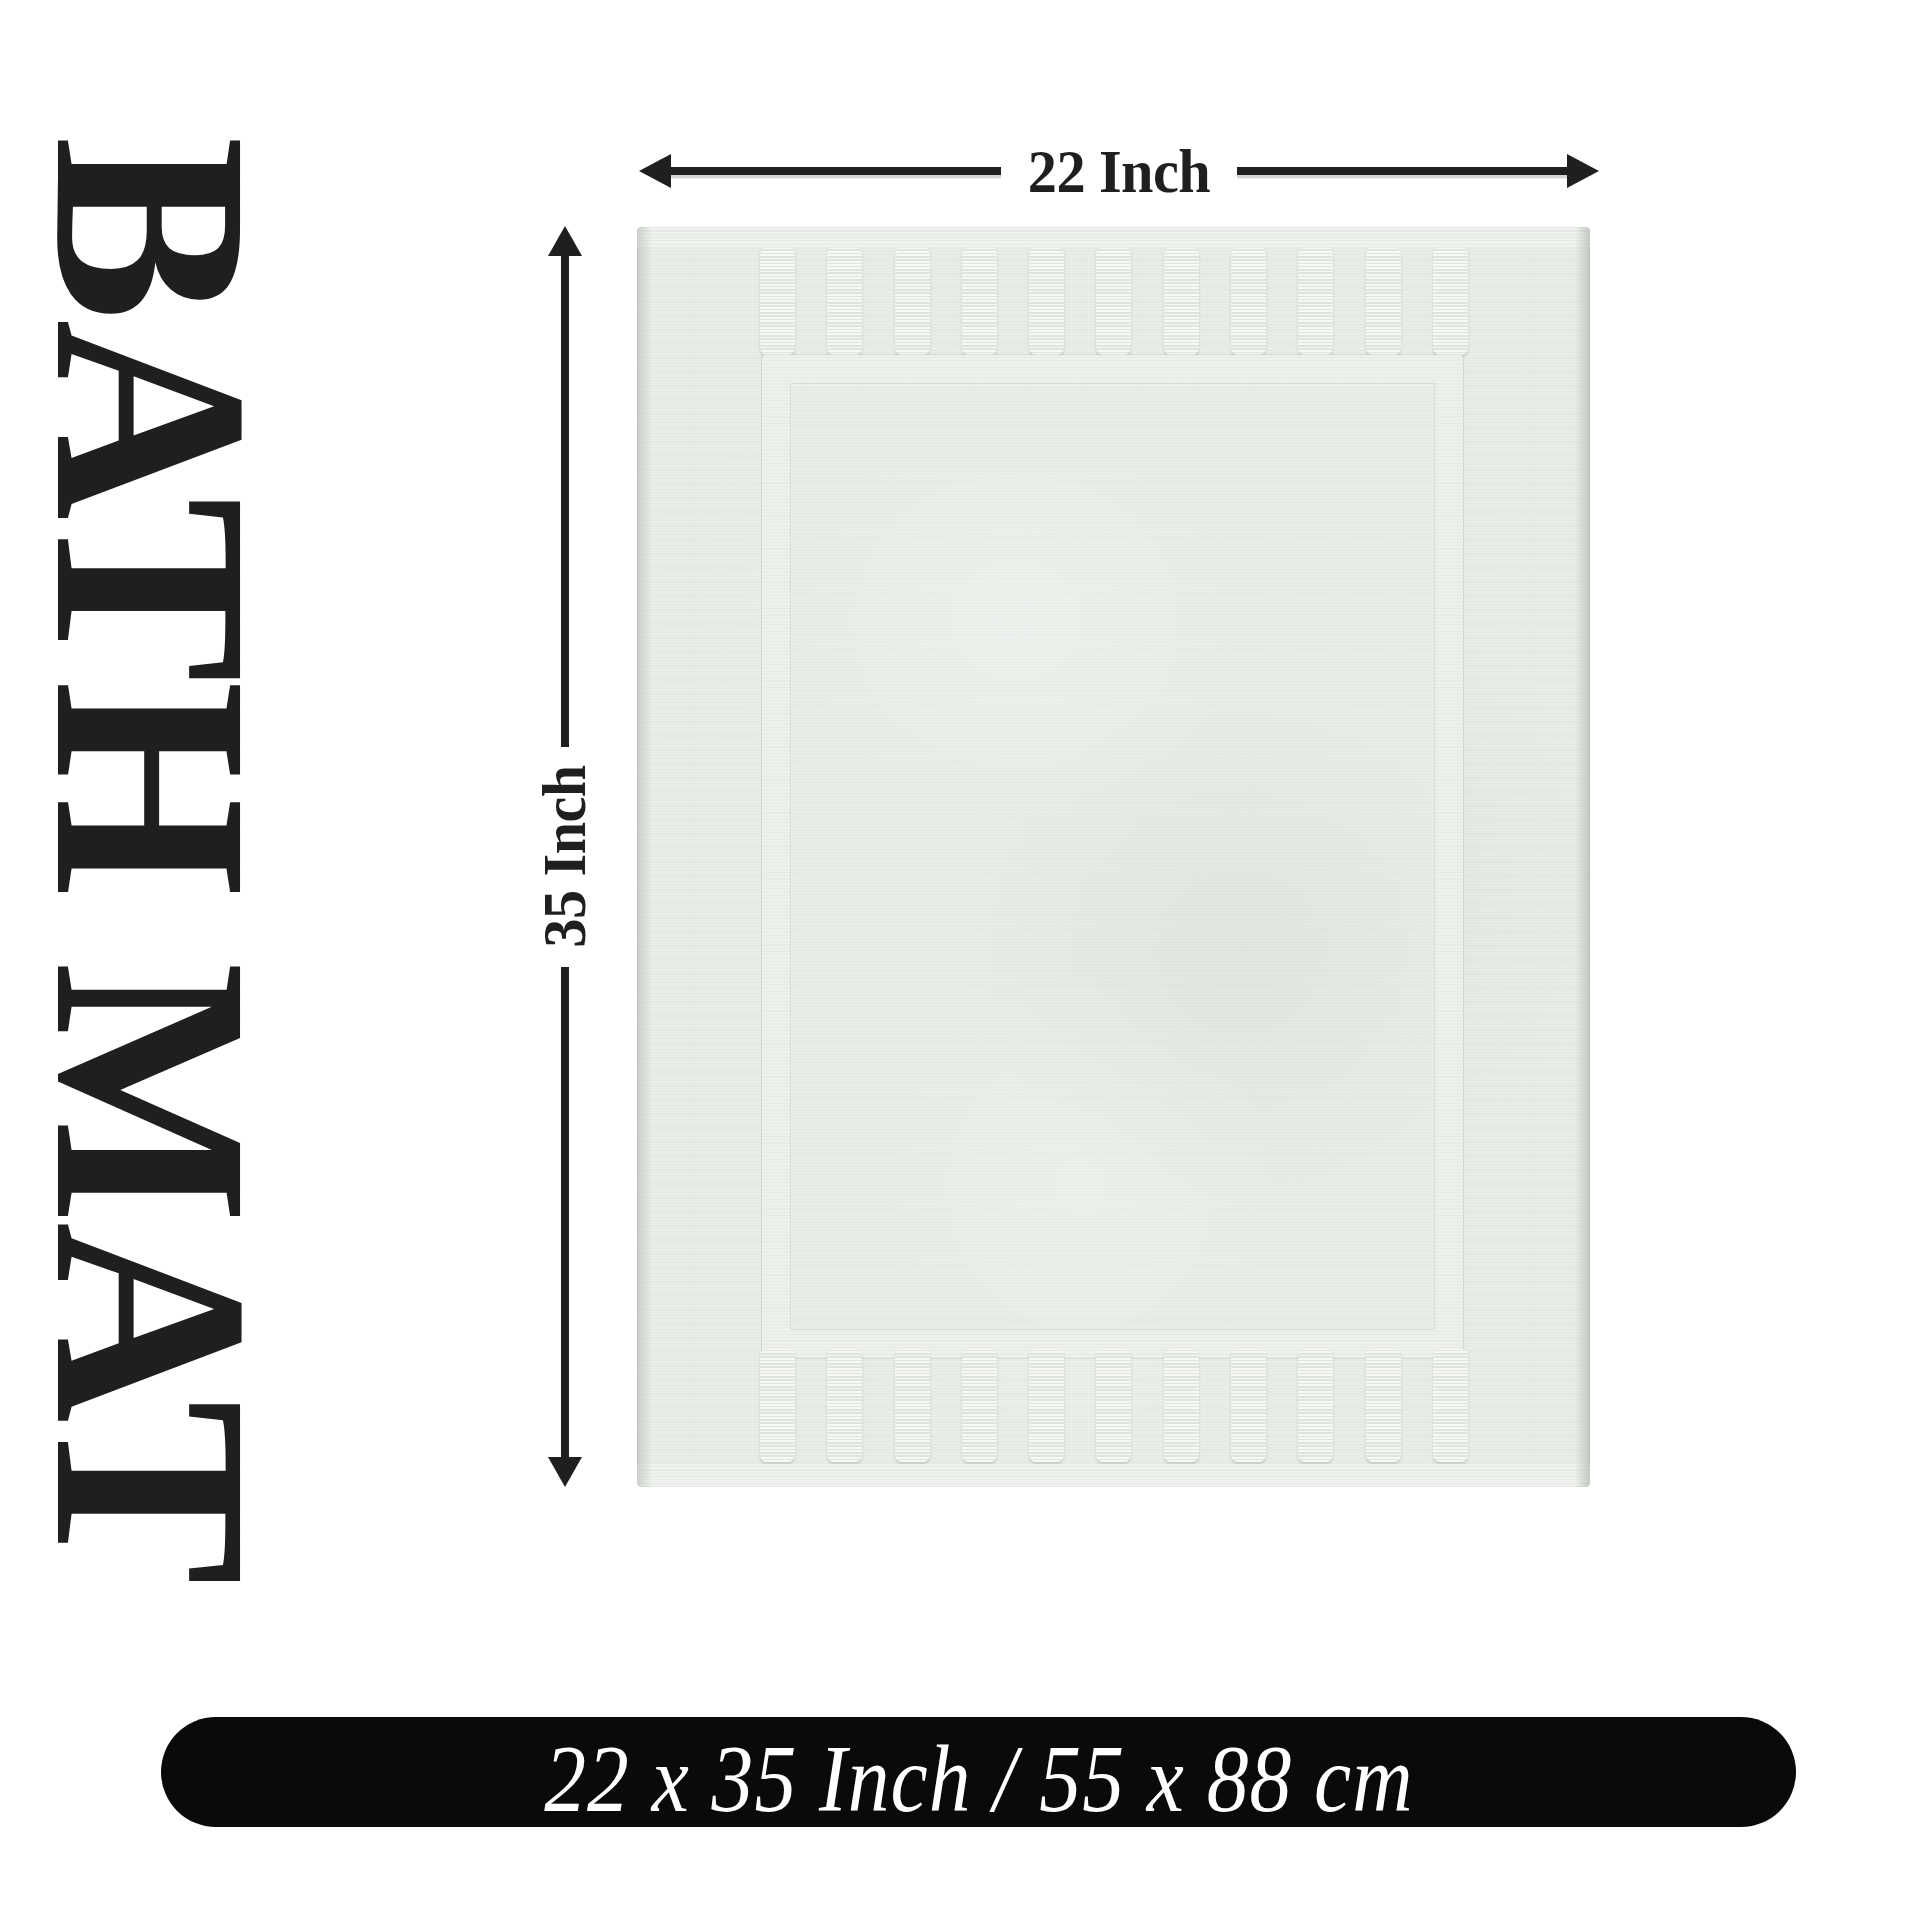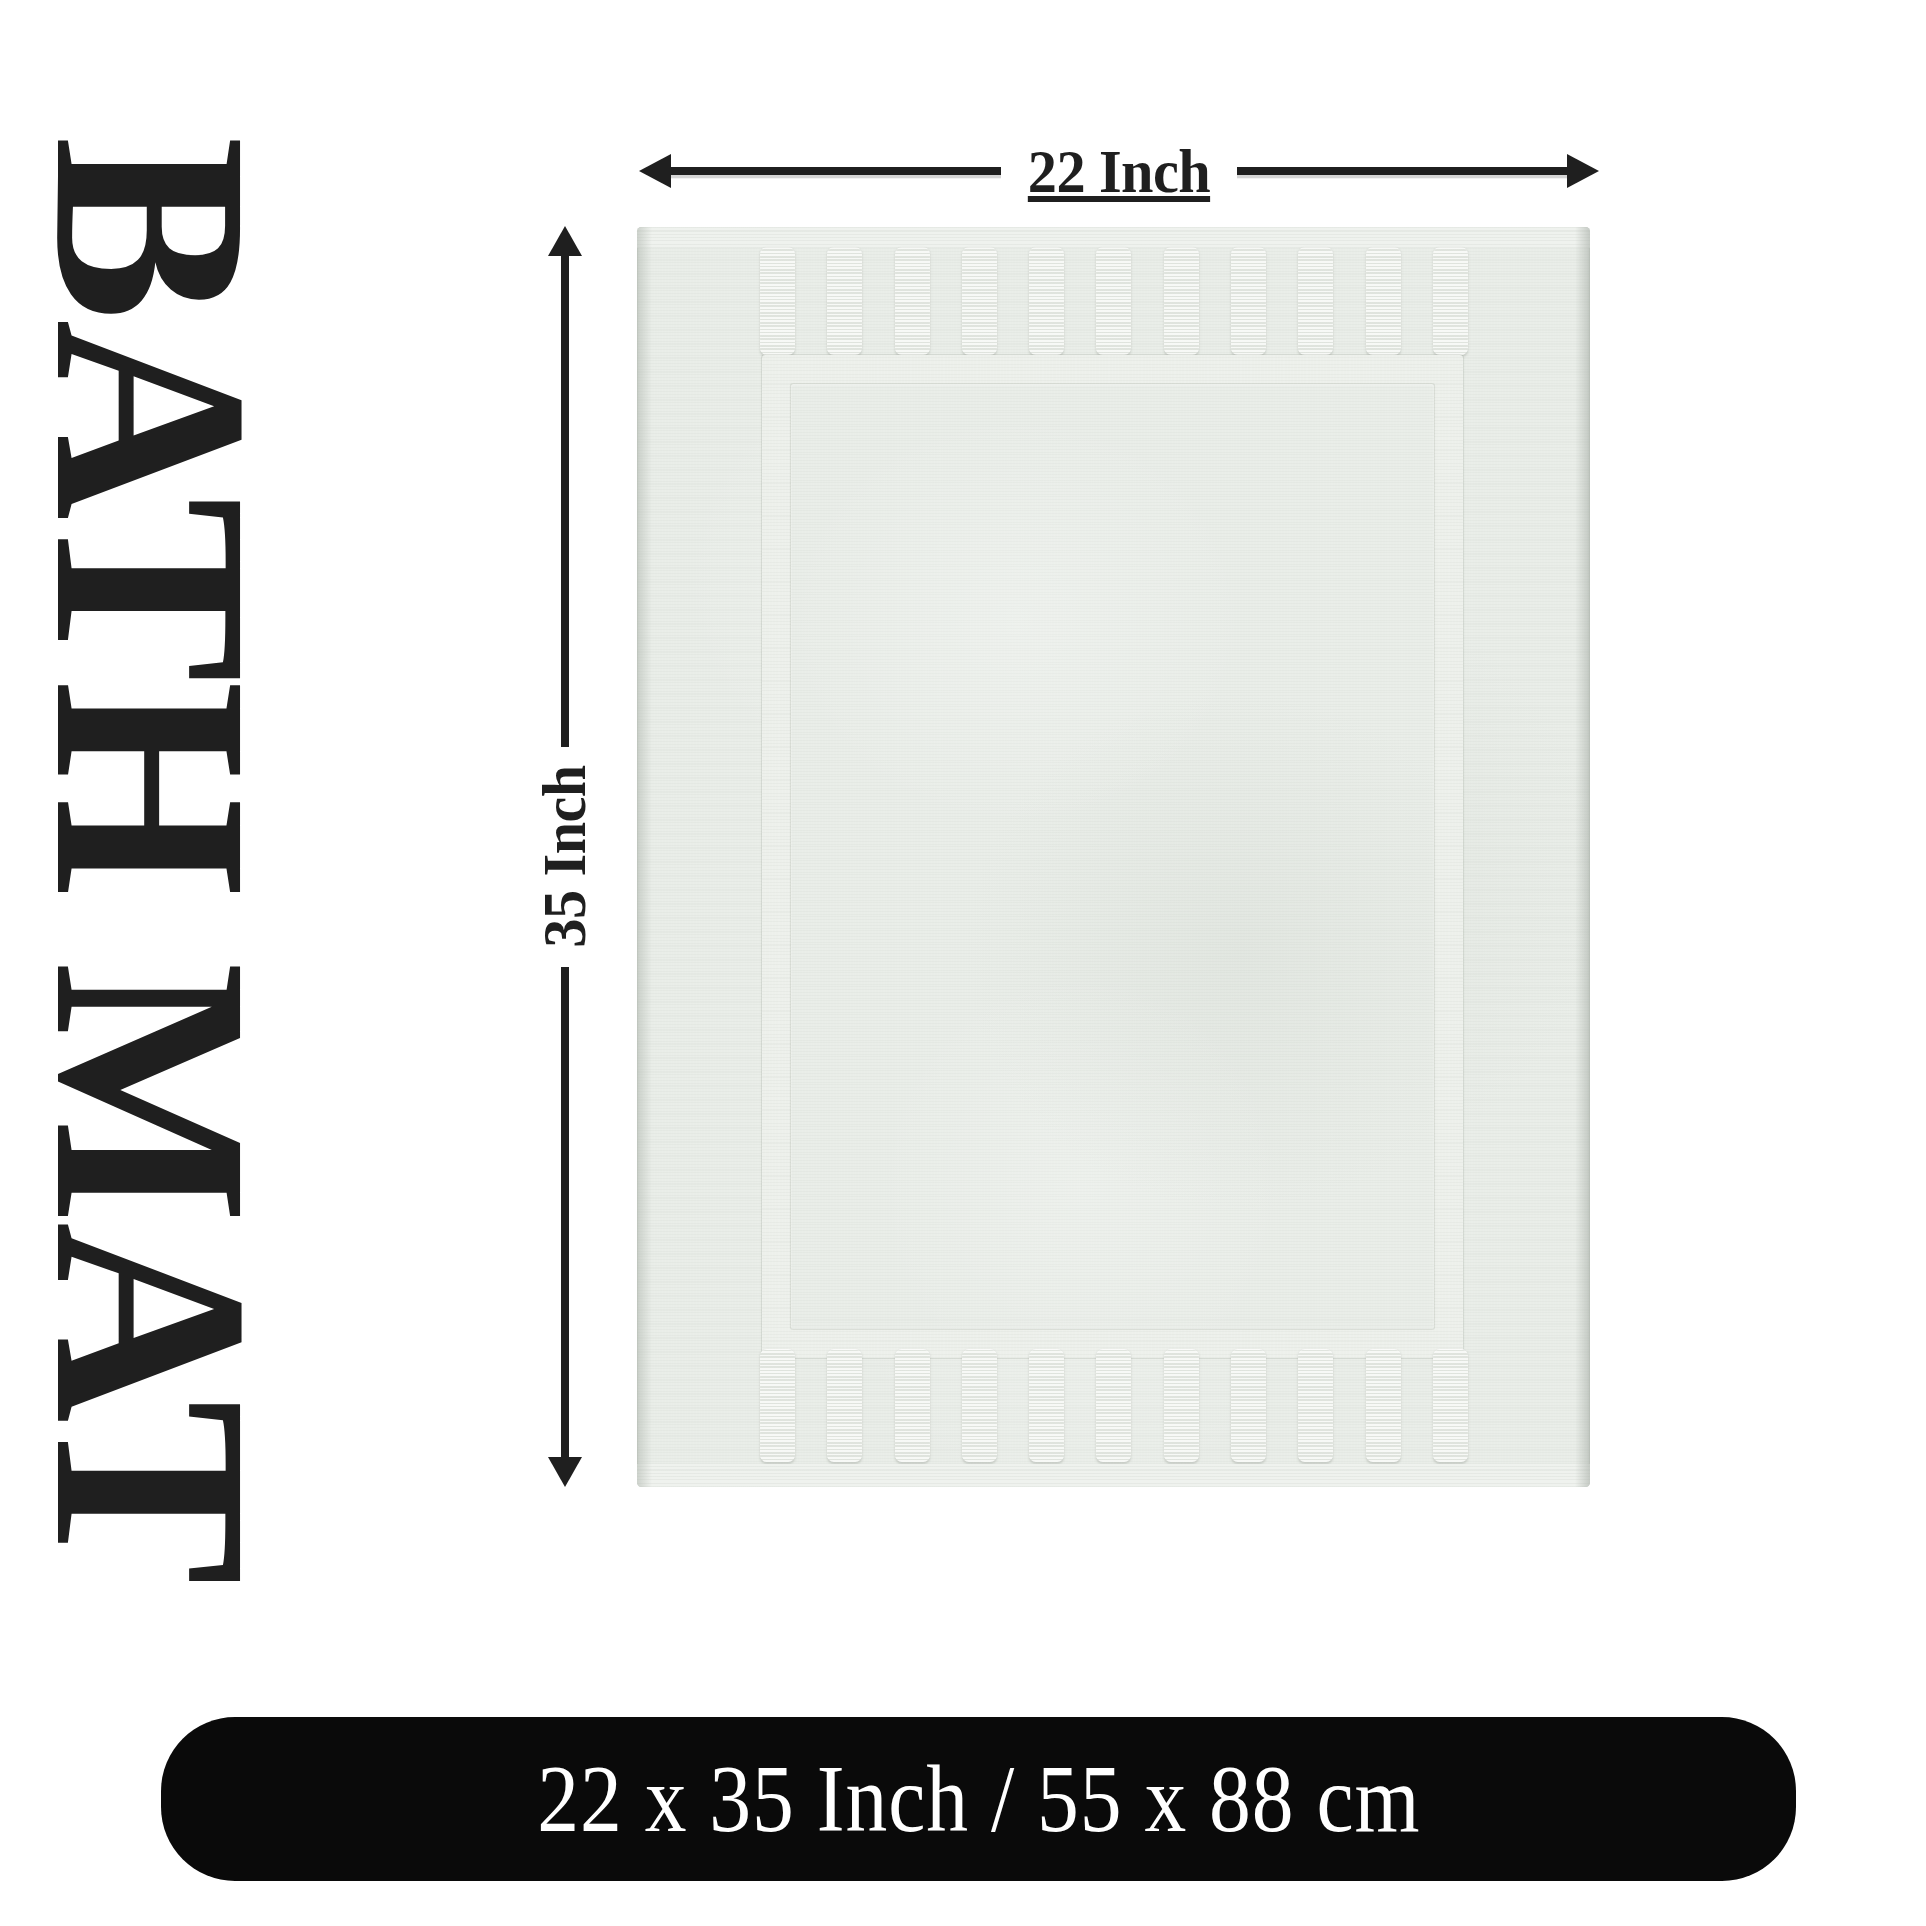--- a/index.html
+++ b/index.html
@@ -12,21 +12,21 @@
   .vtitle{
     position:absolute;left:291px;top:136px;
     transform-origin:0 0;transform:rotate(90deg);
     font-size:278px;font-weight:700;letter-spacing:-2.2px;line-height:1;
     color:var(--ink,#232323);white-space:nowrap;
   }
 
   
   .hdim{
     position:absolute;left:639px;top:138px;width:960px;height:66px;
-    display:flex;align-items:center;text-decoration:underline;
+    display:flex;align-items:center;
   }
   .vdim{
     position:absolute;left:533px;top:226px;width:64px;height:1261px;
     display:flex;flex-direction:column;align-items:center;
   }
   .dim-line-h{flex:1;height:7.2px;background:var(--ink,#1c1c1c);box-shadow:0 3.3px 0 rgba(150,150,150,.40);}
   .dim-line-v{flex:1;width:7.2px;background:var(--ink,#1c1c1c);}
   .ah{width:0;height:0;}
   .ah-left{border-top:17px solid transparent;border-bottom:17px solid transparent;border-right:32px solid var(--ink,#1c1c1c);}
   .ah-right{border-top:17px solid transparent;border-bottom:17px solid transparent;border-left:32px solid var(--ink,#1c1c1c);}
@@ -86,23 +86,23 @@
       radial-gradient(341px 308px at 35% 25%, rgba(255,255,255,.22), transparent 70%),
       radial-gradient(385px 363px at 70% 60%, rgba(186,194,184,.16), transparent 72%),
       radial-gradient(308px 330px at 45% 85%, rgba(255,255,255,.18), transparent 70%),
       repeating-linear-gradient(0deg, rgba(118,128,116,.045) 0 1.1px, transparent 1.1px 2.8px),
       repeating-linear-gradient(90deg, rgba(255,255,255,.06) 0 1.1px, transparent 1.1px 2.8px);
     box-shadow:0 0 0 1.1px rgba(150,158,146,.22), inset 0 1.1px 2.2px rgba(255,255,255,.5);
   }
 
   
   .banner{
-    position:absolute;left:161px;top:1717px;width:1635px;height:164px;
+    position:absolute;left:161px;top:1717px;width:1635px;height:110px;
     background:var(--banner-bg,#0a0a0a);border-radius:74px;
-    display:flex;align-items:center;justify-content:center;
+    display:flex;align-items:flex-end;justify-content:center;font-style:italic;
   }
   .banner-text{
     color:var(--banner-text,#ffffff);font-size:95px;font-weight:400;
     white-space:nowrap;transform:scaleX(.88);letter-spacing:1.1px;line-height:1;
   }
 </style>
 </head>
 <body>
 
 <div class="stage">

